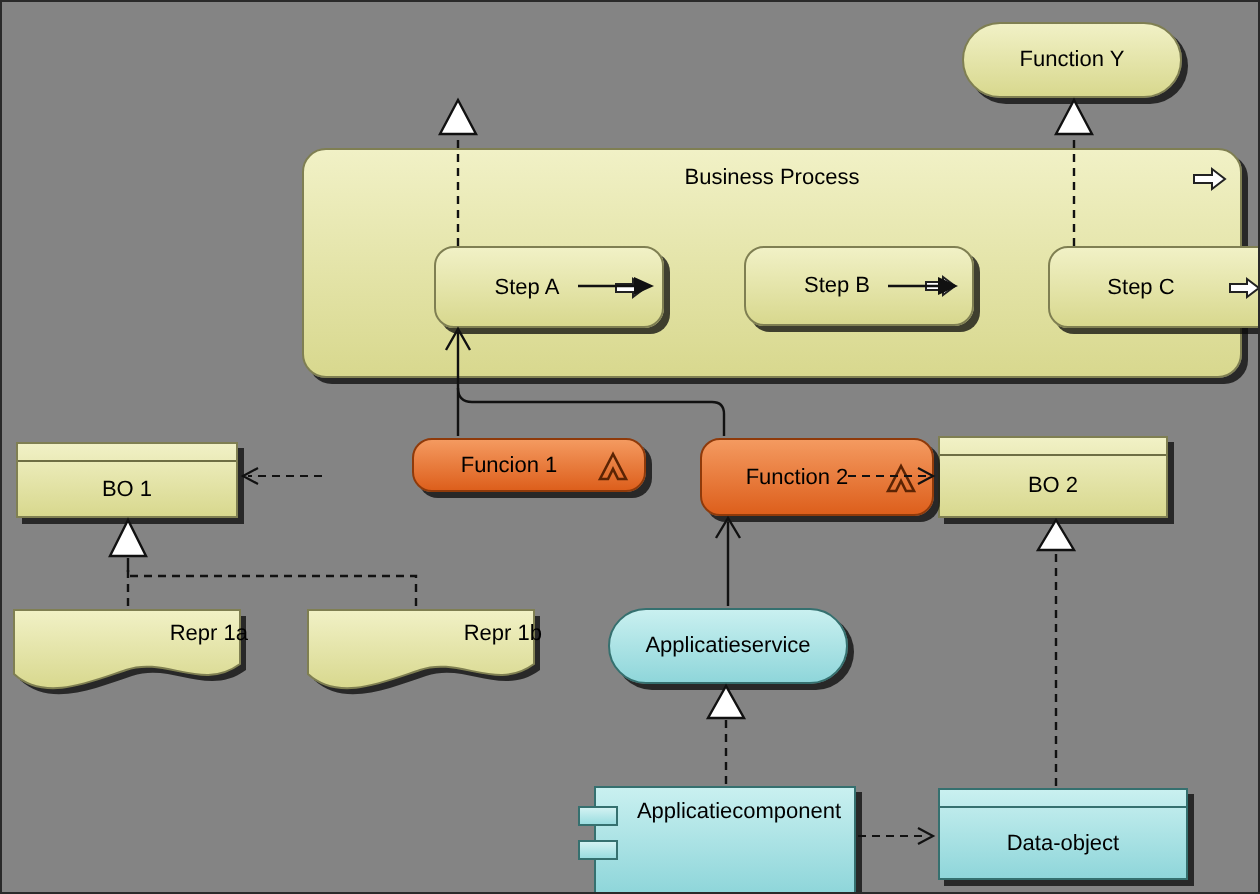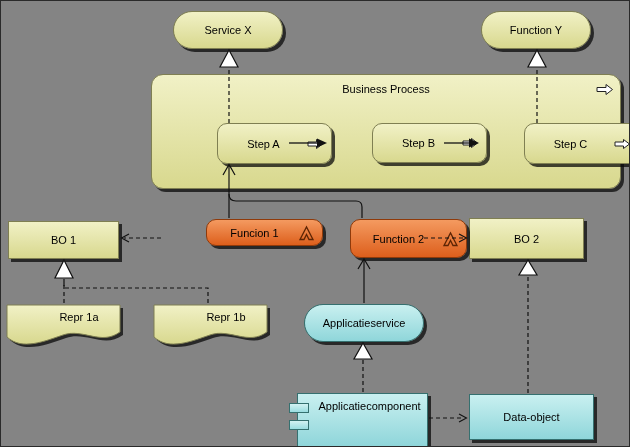--- a/index.html
+++ b/index.html
@@ -35,32 +35,32 @@
     background:linear-gradient(#c9f0f0,#8fd6da);
     border:1px solid #35706f;
   }
   .pill{border-radius:19px;}
   .rounded{border-radius:10px;margin-left:44px;}
   .container-box{
     border-radius:12px;
     justify-content:center;align-items:flex-start;
     padding-top:8px;
   }
-  .band-node{flex-direction:row;align-items:stretch;justify-content:flex-start;padding:0;}
+  .band-node{flex-direction:column;align-items:stretch;justify-content:flex-start;padding:0;}
   .band-node .band{height:8px;border-bottom:1px solid #6e6e44;}
   .band-node.cyan .band{border-bottom:1px solid #35706f;}
   .band-node .lbl{flex:1;display:flex;align-items:center;justify-content:center;}
   .icon-right{position:absolute;right:7px;top:50%;transform:translateY(-50%);line-height:0;}
   .icon-tr{position:absolute;right:6px;top:8px;line-height:0;}
   .step-label{padding-right:22px;}
   .fn-label{padding-right:20px;}
   .repr{position:absolute;line-height:0;}
   .repr .repr-label{
-    position:absolute;left:0;top:7px;width:100%;text-align:center;
-    font-size:11px;line-height:13px;margin-left:14px;
+    position:absolute;left:0;top:7px;width:100%;text-align:right;
+    font-size:11px;line-height:13px;
   }
   .tab{
     position:absolute;left:-9px;width:20px;height:10px;
     background:linear-gradient(#d2f2f2,#9adde0);
     border:1px solid #35706f;box-sizing:border-box;
   }
   .connectors{position:absolute;left:0;top:0;pointer-events:none;}
   .comp-label{align-items:flex-start;padding-top:6px;padding-left:14px;}
 </style>
 </head>
@@ -70,23 +70,20 @@
 
   <div class="node yellow container-box" style="left:150px;top:73px;width:470px;height:115px">
     <span>Business Process</span>
     <span class="icon-tr">
       <svg width="18" height="13" viewBox="0 0 18 13">
           <path d="M1,4.5 H10 V1.5 L16.5,6.5 L10,11.5 V8.5 H1 Z" fill="#ffffff" stroke="#222" stroke-width="1"></path>
         </svg>
     </span>
   </div>
 
-  <div class="node yellow pill" style="left:172px;top:10px;width:110px;height:38px">
-    <span>Service X</span>
-  </div>
   <div class="node yellow pill" style="left:480px;top:10px;width:110px;height:38px">
     <span>Function Y</span>
   </div>
 
   <div class="node yellow rounded" style="left:172px;top:122px;width:115px;height:41px">
     <span class="step-label">Step A</span>
     <span class="icon-right">
       <svg width="17" height="12" viewBox="0 0 17 12">
           <path d="M1,4 H9.5 V1.5 L15.5,6 L9.5,10.5 V8 H1 Z" fill="#ffffff" stroke="#222" stroke-width="1"></path>
         </svg>

